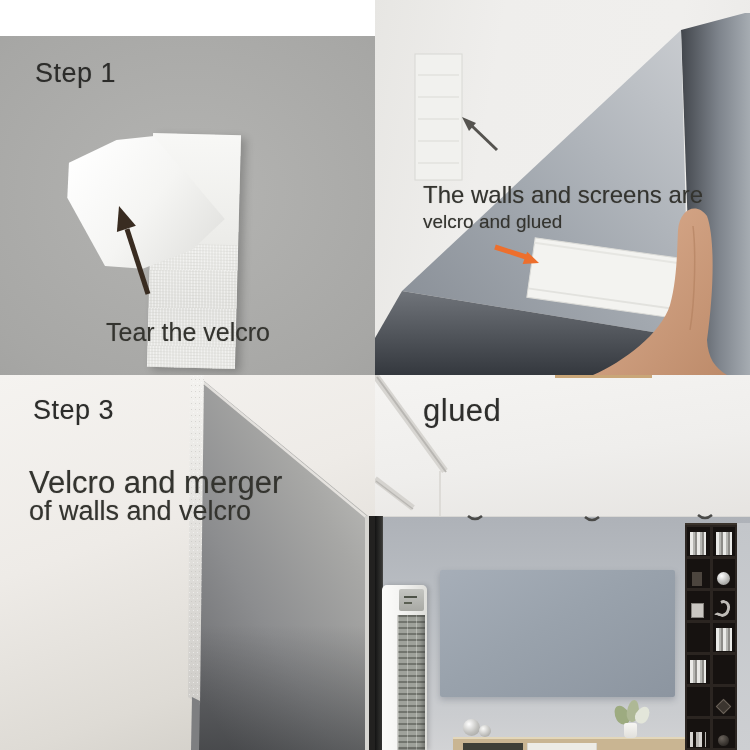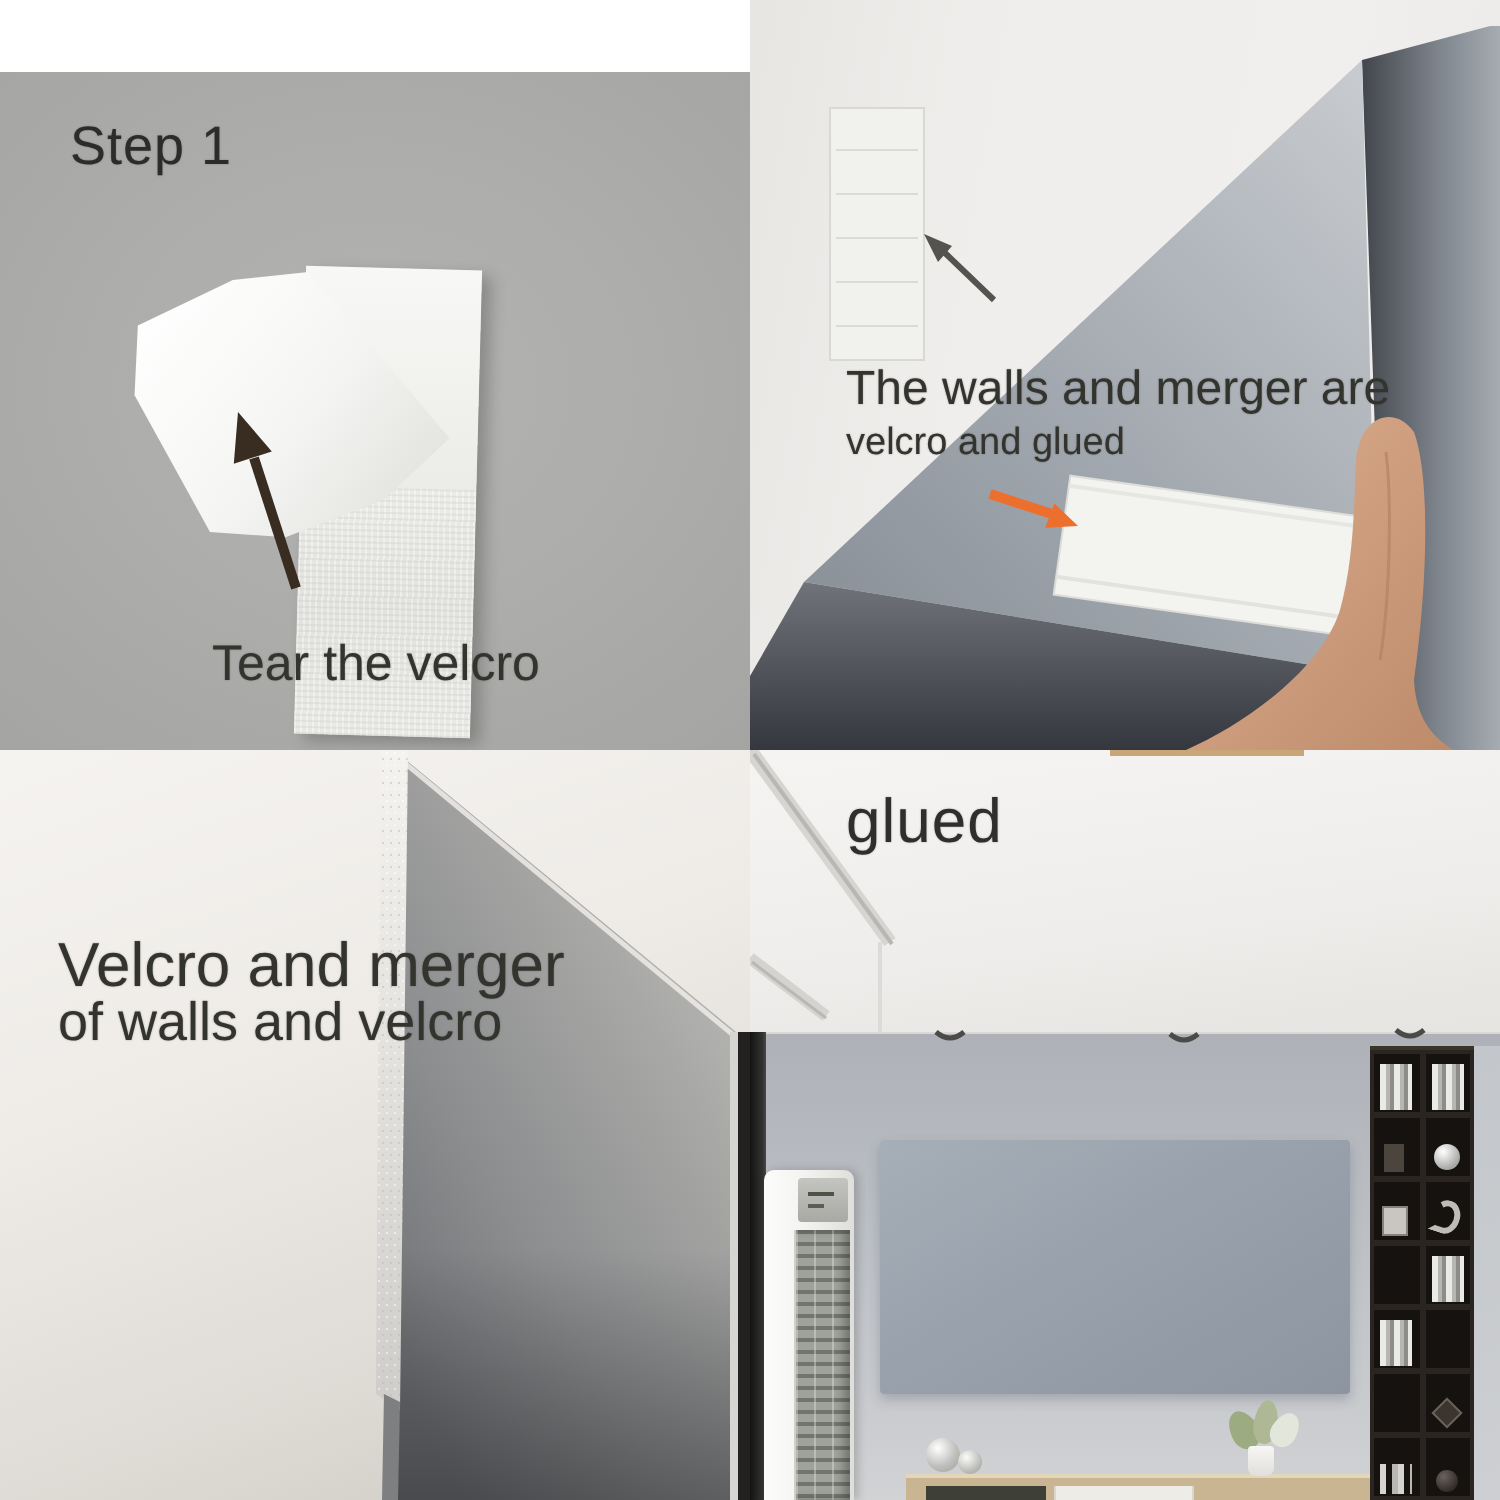--- a/index.html
+++ b/index.html
@@ -186,21 +186,21 @@
             <line x1="43" y1="141" x2="84" y2="141"></line>
           <line x1="43" y1="163" x2="84" y2="163"></line>
         </g>
       </g>
 
       <g>
         <line x1="122" y1="150" x2="97" y2="126" stroke="#55534f" stroke-width="3"></line>
         <polygon points="87,117 101,123 94,131" fill="#55534f"></polygon>
       </g>
     </svg>
-    <div class="caption p2-cap1">The walls and merger are</div>
+    <div class="caption p2-cap1">The walls and screens are</div>
     <div class="caption p2-cap2">velcro and glued</div>
   </section>
 
   <section class="panel p3">
     <svg class="scene" width="375" height="375" viewBox="0 0 375 375">
       <defs>
         <linearGradient id="g3w" x1="1" y1="0" x2="0.2" y2="1">
           <stop offset="0" stop-color="#c6c6c3"></stop>
             <stop offset="0.35" stop-color="#a7a7a5"></stop>
           <stop offset="0.7" stop-color="#8c8d8f"></stop>
@@ -231,20 +231,21 @@
         <polygon points="190,0 204,0 200,330 188,322" fill="url(#g3s)"></polygon>
         <polygon points="190,0 204,0 200,330 188,322" fill="url(#g3sprk)" opacity="0.5"></polygon>
         <polygon points="192,322 200,326 199,375 191,375" fill="#7e7f81"></polygon>
       </g>
 
       <g>
         <rect x="365" y="141" width="4" height="234" fill="#d6d5d1"></rect>
         <rect x="369" y="141" width="6" height="234" fill="#222120"></rect>
       </g>
     </svg>
+    <div class="step-label" style="left:33px;top:20px;">Step 3</div>
     <div class="caption p3-cap1">Velcro and merger</div>
     <div class="caption p3-cap2">of walls and velcro</div>
   </section>
 
   <section class="panel p4">
     <div class="p4-ceiling"></div>
     <div class="p4-woodstrip"></div>
     <svg class="scene" width="375" height="145" viewBox="0 0 375 145">
       <line x1="0" y1="0" x2="70" y2="96" stroke="#d7d5d1" stroke-width="7"></line>
       <line x1="2" y1="2" x2="71" y2="97" stroke="#b9b7b3" stroke-width="2"></line>

